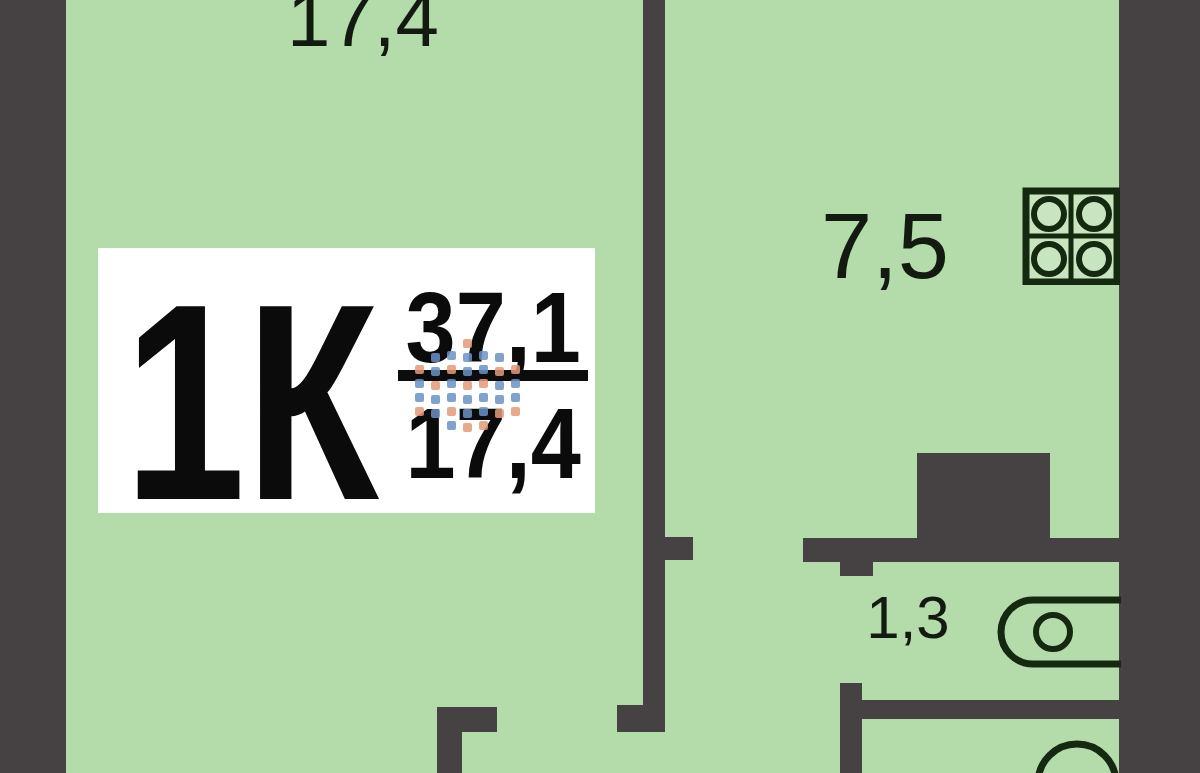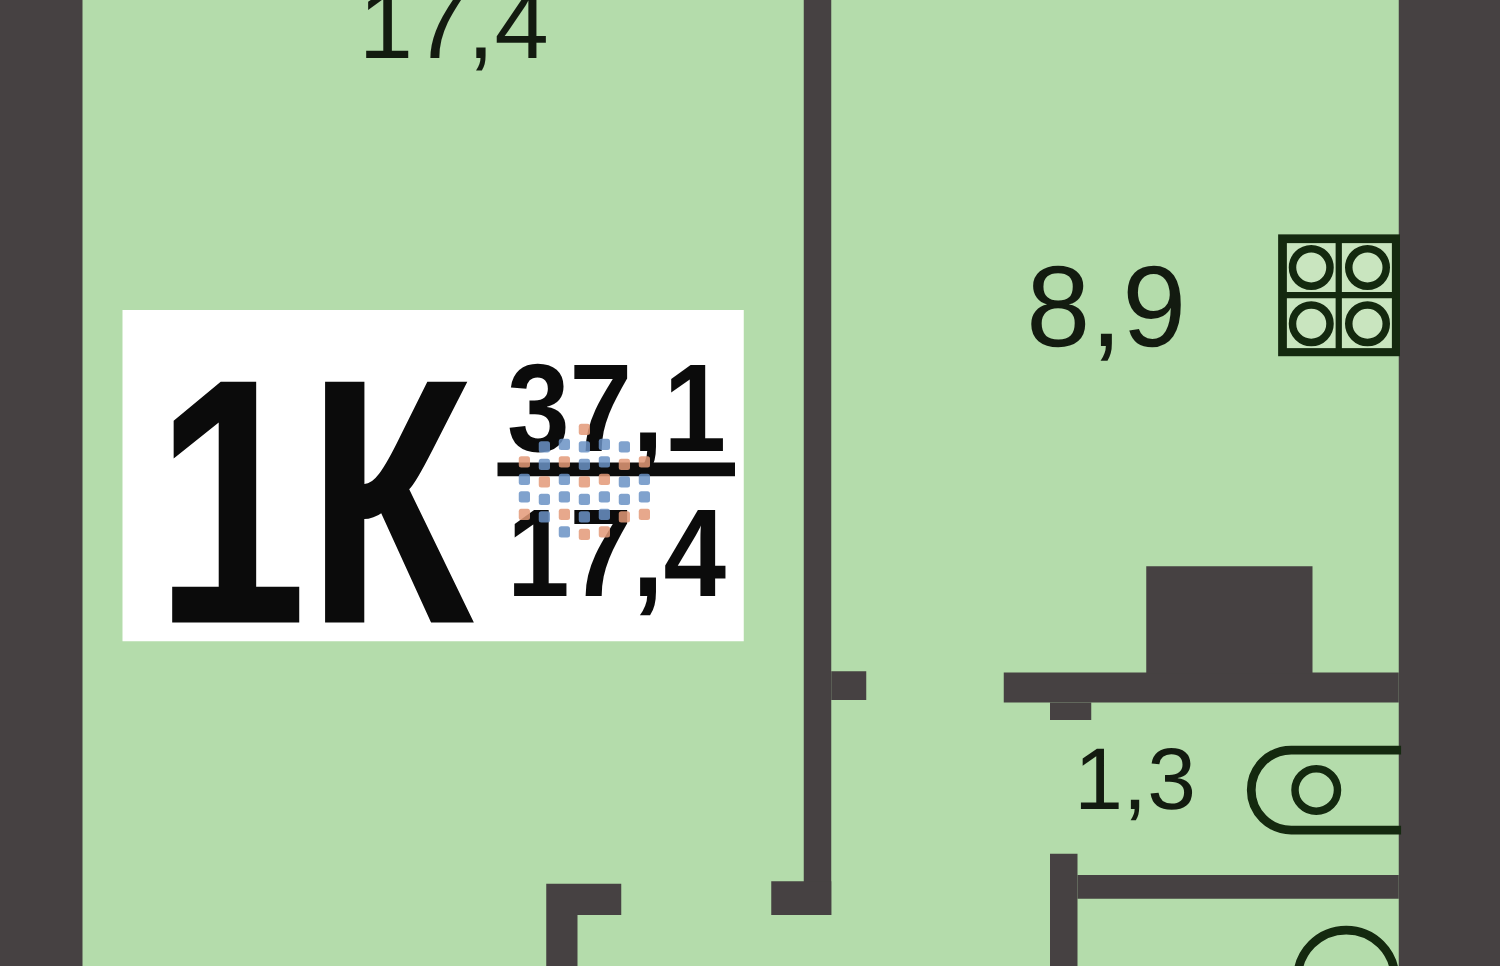--- a/index.html
+++ b/index.html
@@ -33,21 +33,21 @@
   .w-wcb    {left:862px; top:700px;width:257px; height:19px;}
   .w-lrch   {left:437px; top:707px;width:60px;  height:25px;}
   .w-lrcv   {left:437px; top:732px;width:25px;  height:41px;}
 
   .area-num{
     position:absolute;color:var(--num);
     text-align:center;line-height:1;white-space:nowrap;
   }
   .num-living {left:258px;top:-20px;width:210px;font-size:78px;}
   .num-kitchen{left:815px;top:200px;width:140px;font-size:92px;}
-  .num-wc     {left:848px;top:588px;width:120px;font-size:70px;}
+  .num-wc     {left:848px;top:588px;width:120px;font-size:60px;}
 
   .label-box{
     position:absolute;left:98px;top:248px;width:497px;height:265px;
     background:var(--boxbg);
   }
   .type-label{
     position:absolute;left:26px;top:14px;
     font-size:280px;line-height:280px;font-weight:bold;
     color:var(--boxtext);
     transform:scaleX(.78);transform-origin:0 50%;
@@ -85,21 +85,21 @@
   <div class="wall w-kstub"></div>
   <div class="wall w-hall"></div>
   <div class="wall w-wcstub"></div>
   <div class="wall w-vent"></div>
   <div class="wall w-wcl"></div>
   <div class="wall w-wcb"></div>
   <div class="wall w-lrch"></div>
   <div class="wall w-lrcv"></div>
 
   <div class="area-num num-living">17,4</div>
-  <div class="area-num num-kitchen">8,9</div>
+  <div class="area-num num-kitchen">7,5</div>
   <div class="area-num num-wc">1,3</div>
 
   <div class="label-box">
     <div class="type-label">1К</div>
     <div class="frac frac-top">37,1</div>
     <div class="frac-line"></div>
     <div class="frac frac-bottom">17,4</div>
   </div>
 
   <div class="icon icon-stove">

